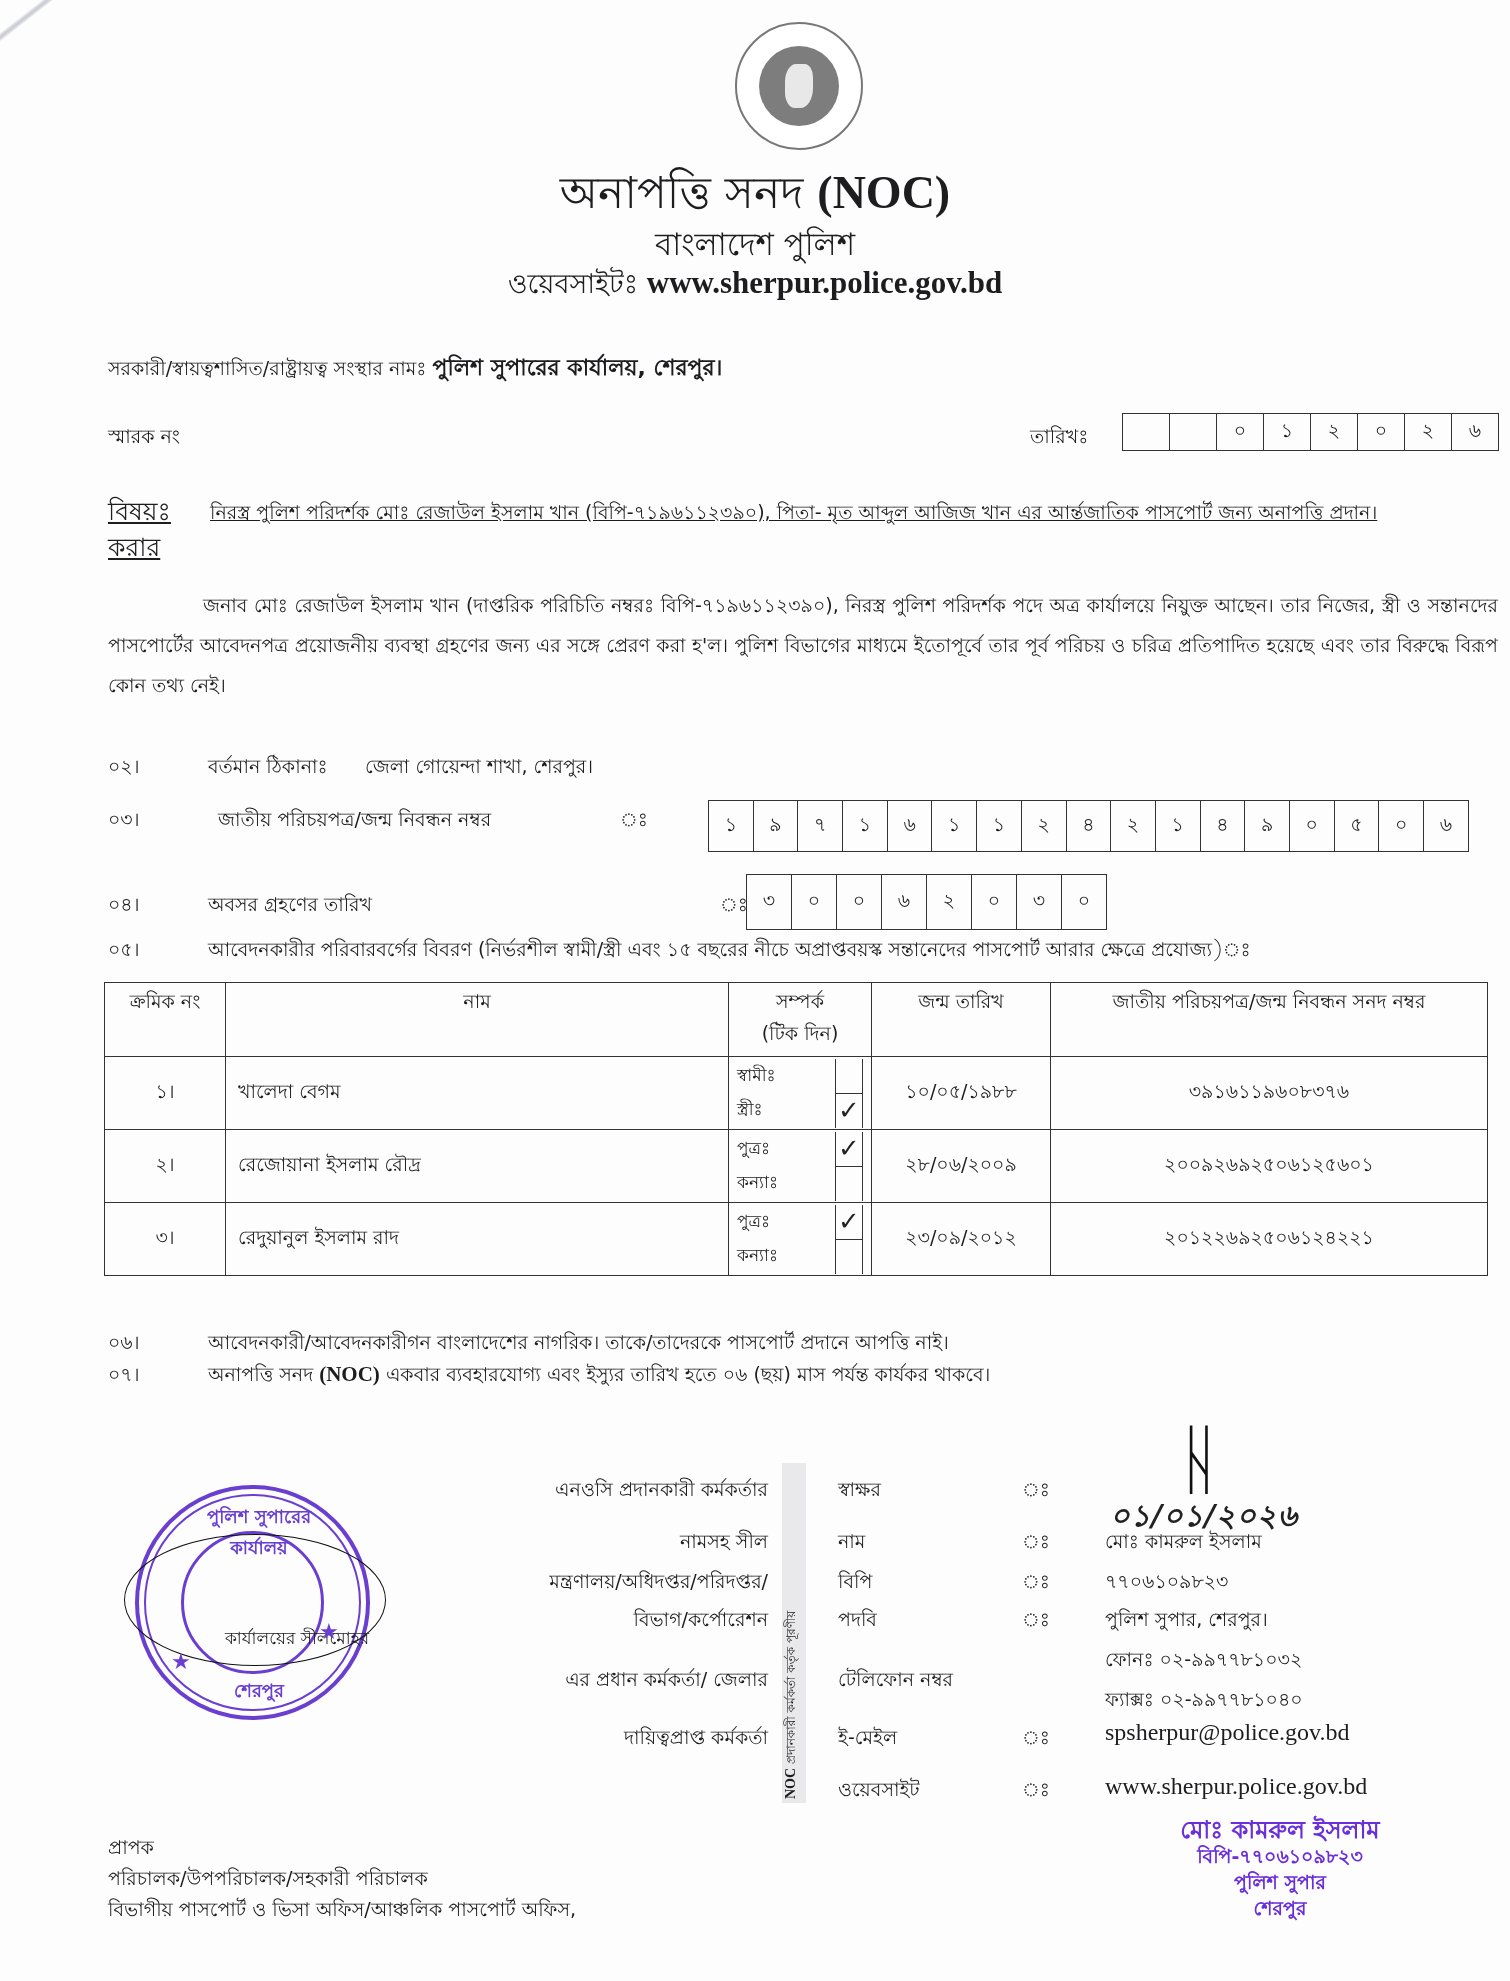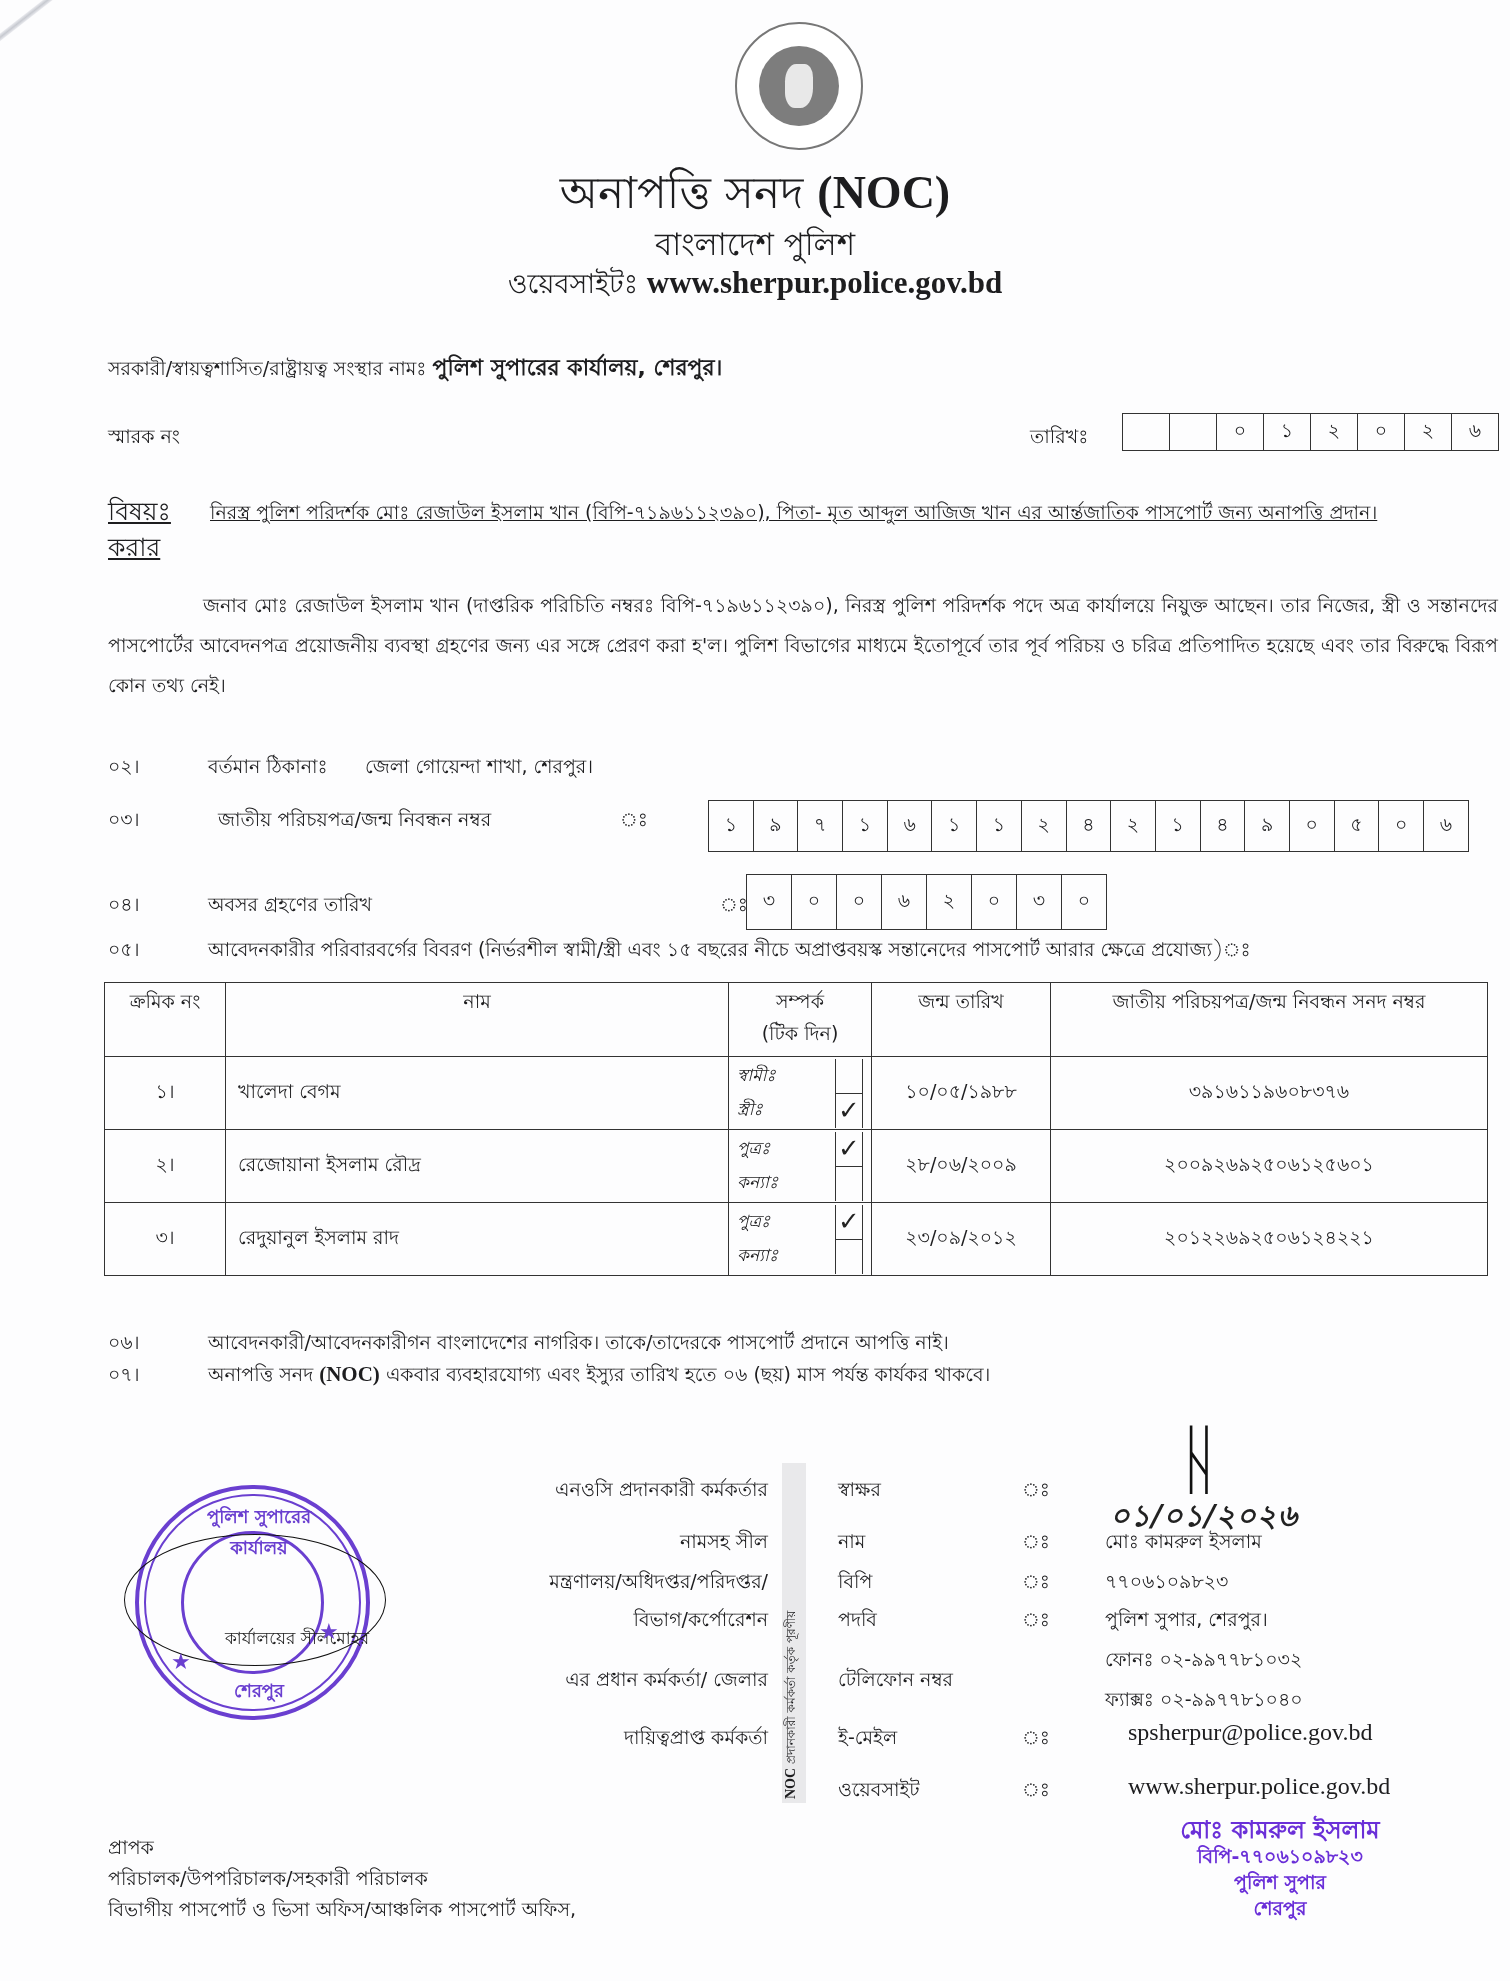--- a/index.html
+++ b/index.html
@@ -67,21 +67,21 @@
   .l05 { left: 208px; top: 935px; }
   table.family {
     position: absolute; left: 104px; top: 982px; width: 1384px;
     border-collapse: collapse; font-size: 19px;
   }
   table.family th, table.family td { border: 1.5px solid #333; }
   table.family th { font-weight: normal; vertical-align: top; height: 68px; padding-top: 4px; }
   table.family td { height: 70px; text-align: center; }
   table.family td.name { text-align: left; padding-left: 12px; }
   table.family td.rel { text-align: left; padding: 0; }
-  .relwrap { display: flex; height: 69px; font-style: italic; }
+  .relwrap { display: flex; height: 69px; }
   .rellabels { flex: 1; display: flex; flex-direction: column; justify-content: space-around; padding-left: 8px; font-size: 17px; }
   .relboxes { width: 26px; display: flex; flex-direction: column; border-left: 1.5px solid #333; border-right: 1.5px solid #333; margin-right: 8px; }
   .relboxes .box { flex: 1; position: relative; font-size: 26px; line-height: 32px; text-align: center; color: #222; }
   .relboxes .box:first-child { border-bottom: 1.5px solid #333; }
   .n06 { left: 108px; top: 1328px; }
   .l06 { left: 208px; top: 1328px; }
   .n07 { left: 108px; top: 1360px; }
   .l07 { left: 208px; top: 1360px; }
   .l07 .noc { font-family: "Liberation Serif", serif; font-weight: bold; font-size: 21px; }
   .seal {
@@ -92,21 +92,21 @@
   .seal .ring3 { position: absolute; inset: 42px; border-radius: 50%; border: 3px solid #6a3fd0; }
   .seal .ellipse { position: absolute; left: -15px; top: 45px; width: 260px; height: 130px; border-radius: 50%; border: 1.5px solid #111; }
   .seal .seal-label { position: absolute; left: 10px; top: 100px; width: 220px; text-align: right; font-size: 17px; color: #222; margin-top: 36px; }
   .seal .seal-top { position: absolute; left: 40px; top: 14px; width: 160px; text-align: center; font-size: 18px; font-weight: bold; }
   .seal .seal-bottom { position: absolute; left: 60px; top: 188px; width: 120px; text-align: center; font-size: 18px; font-weight: bold; }
   .seal .star { position: absolute; font-size: 22px; }
   .sig-left { right: calc(1510px - 768px); text-align: right; font-size: 19px; margin-left: 16px; }
   .sig-field { left: 838px; font-size: 19px; }
   .sig-colon { left: 1022px; font-size: 19px; }
   .sig-val { left: 1105px; font-size: 19px; }
-  .sig-val.en { font-family: "Liberation Serif", serif; font-size: 24px; margin-left: 23px; }
+  .sig-val.en { font-family: "Liberation Serif", serif; font-size: 24px; }
   .vbar {
     left: 782px; top: 1463px; width: 24px; height: 340px;
     background: #e9e9eb; overflow: hidden;
   }
   .vbar .vtext {
     position: absolute; left: 2px; bottom: 4px; transform-origin: left bottom;
     transform: rotate(-90deg) translate(0, 18px); white-space: nowrap; font-size: 12px;
     width: 340px;
   }
   .vbar .vtext b { font-family: "Liberation Serif", serif; font-size: 14px; }

